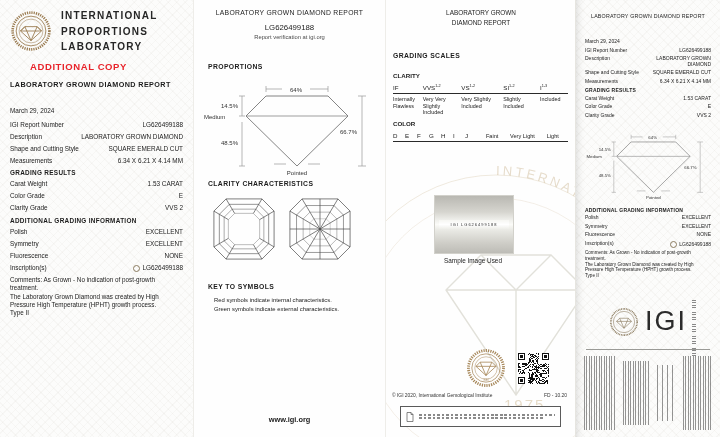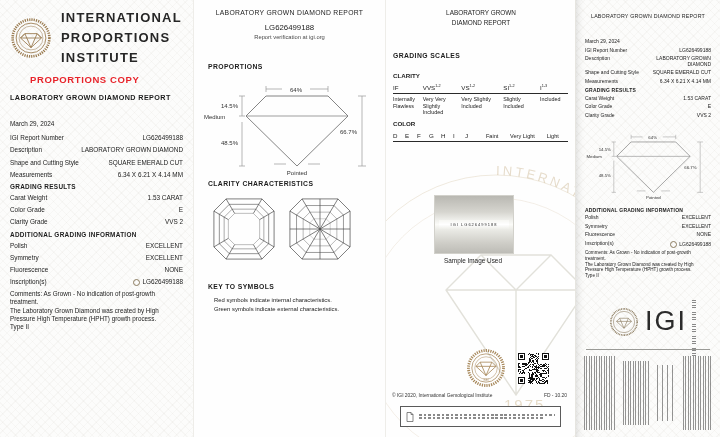--- a/index.html
+++ b/index.html
@@ -10,21 +10,21 @@
       repeating-linear-gradient(45deg, rgba(150,140,120,0.05) 0 1px, transparent 1px 6px),
       repeating-linear-gradient(135deg, rgba(150,140,120,0.05) 0 1px, transparent 1px 6px),
       #fcfcfb;}
   #panel-front{left:0;width:193px;padding:8px 10px;}
   #panel-mid{left:193px;width:192px;background:#fefefe;border-left:1px solid #eeede9;}
   #panel-scales{left:385px;width:190px;background:#fefefe;border-left:1px solid #eeede9;}
   #panel-back{left:575px;width:145px;border-left:1px solid #e6e5e0;
               box-shadow:inset 8px 0 10px -8px rgba(0,0,0,0.18);}
   
   .logo-row{display:flex;align-items:center;gap:9px;}
-  .org-name{font-size:13px;font-weight:700;letter-spacing:1.2px;line-height:1.55;color:#262626;}
+  .org-name{font-size:10px;font-weight:700;letter-spacing:1.2px;line-height:1.55;color:#262626;}
   .electronic{margin:6px 0 8px 20px;font-size:9.5px;font-weight:700;letter-spacing:0.6px;color:#e8242b;}
   .front-title{font-size:7.2px;font-weight:700;letter-spacing:0.4px;margin:0 0 18px 0;}
   .date-line{font-size:6.4px;margin:0 0 7px 0;}
   .frow{display:flex;justify-content:space-between;gap:6px;margin:0 0 4.5px 0;font-size:6.4px;line-height:1.18;}
   .frow .lbl{white-space:nowrap;}
   .frow .val{text-align:right;max-width:60%;}
   .sect{font-size:6.4px;font-weight:700;letter-spacing:0.3px;margin:5px 0 4px 0;}
   .comments{font-size:6.3px;line-height:1.3;margin-top:3px;}
   .comments p{margin:0;}
   .mini-seal{display:inline-block;width:5px;height:5px;border:1px solid #8a7a5e;border-radius:50%;
@@ -90,24 +90,24 @@
     <div class="logo-row">
       <svg width="42" height="42" viewBox="0 0 48 48">
         <circle cx="24" cy="24" r="21" fill="none" stroke="#9a7b50" stroke-width="3" stroke-dasharray="1.4 1.2"></circle>
         <circle cx="24" cy="24" r="17" fill="none" stroke="#9a7b50" stroke-width="1"></circle>
         <circle cx="24" cy="24" r="13.6" fill="none" stroke="#9a7b50" stroke-width="0.6"></circle>
         <path d="M17,19 L31,19 L36,24 L24,35 L12,24 Z M12,24 L36,24 M17,19 L24,35 M31,19 L24,35 M17,19 L12,24 M31,19 L36,24" fill="none" stroke="#9a7b50" stroke-width="1"></path>
       </svg>
       <div class="org-name">
         <div>INTERNATIONAL</div>
         <div>PROPORTIONS</div>
-        <div>INSTITUTE</div>
-      </div>
-    </div>
-    <div class="electronic">PROPORTIONS COPY</div>
+        <div>LABORATORY</div>
+      </div>
+    </div>
+    <div class="electronic">ADDITIONAL COPY</div>
     <div class="front-title">LABORATORY GROWN DIAMOND REPORT</div>
     <div class="date-line">March 29, 2024</div>
 
     <div class="frow">
       <span class="lbl">IGI Report Number</span>
       <span class="val">LG626499188</span>
     </div>
     <div class="frow">
       <span class="lbl">Description</span>
       <span class="val">LABORATORY GROWN DIAMOND</span>
@@ -217,20 +217,21 @@
         </g>
       </svg>
     </div>
 
     <div class="abs blk-head" style="top:283px;left:14px;">KEY TO SYMBOLS</div>
     <div class="abs key-lines" style="top:296px;left:20px;right:8px;">
       <div>Red symbols indicate internal characteristics.</div>
       <div>Green symbols indicate external characteristics.</div>
     </div>
 
+    <div class="abs site">www.igi.org</div>
   </div>
 
   <div class="panel" id="panel-scales">
 
     <svg class="abs" style="top:0;left:0;" width="190" height="437" viewBox="0 0 190 437">
       <defs>
           <path id="wm-ring" d="M110,175 a155,155 0 1,1 -0.1,0" fill="none"></path>
         </defs>
       <circle cx="110" cy="330" r="155" fill="none" stroke="rgba(187,158,110,0.22)" stroke-width="1"></circle>
       <circle cx="110" cy="330" r="132" fill="none" stroke="rgba(187,158,110,0.16)" stroke-width="1"></circle>

